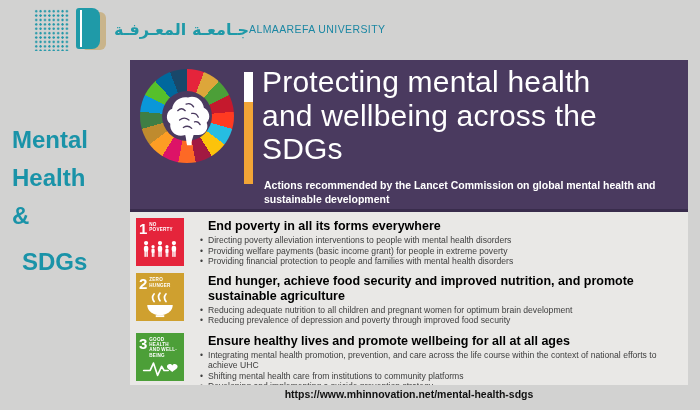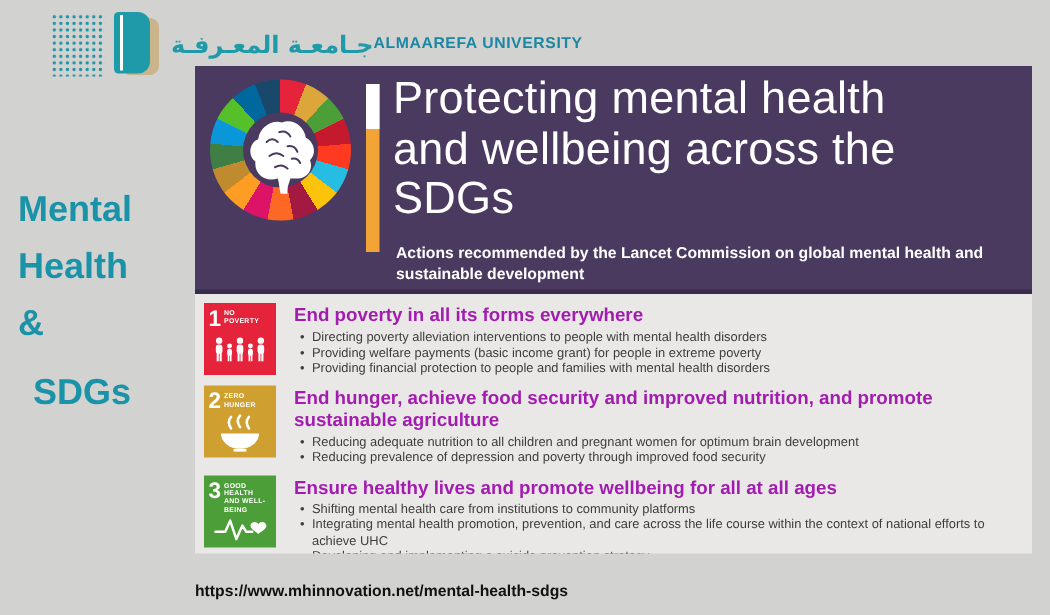--- a/index.html
+++ b/index.html
@@ -27,33 +27,33 @@
   }
   .logo-book .front:after{
     content:"";position:absolute;left:4px;top:2px;bottom:2px;width:2px;background:#ffffff;
   }
   .logo-text{display:flex;flex-direction:row;line-height:1.05;}
   .logo-ar{
     font-family:"DejaVu Sans", sans-serif;
     color:#1f9aa8;font-weight:bold;font-size:16px;direction:rtl;
   }
   .logo-en{
-    color:#1b87a3;font-weight:bold;font-size:10.5px;letter-spacing:.4px;margin-top:2px;
+    color:#1b87a3;font-weight:normal;font-size:10.5px;letter-spacing:.4px;margin-top:2px;
   }
 
   
   .side-title{
     position:absolute;left:12px;top:128px;
     color:#1a93a8;font-weight:bold;font-size:24px;line-height:1.0;
     display:flex;flex-direction:column;gap:14px;
   }
   .side-title .l4{padding-left:10px;margin-top:8px;}
 
   
-  .panel{position:absolute;left:130px;top:44px;width:558px;height:325px;}
+  .panel{position:absolute;left:130px;top:60px;width:558px;height:325px;}
   .panel-header{
     position:relative;width:558px;height:152px;background:#4a3a5f;
     border-bottom:3px solid #392c4c;box-sizing:border-box;
   }
   
   .wheel{
     position:absolute;left:10px;top:9px;width:94px;height:94px;border-radius:50%;
     background:conic-gradient(
       #e5243b 0deg 21.2deg, #dda63a 21.2deg 42.4deg, #4c9f38 42.4deg 63.5deg,
       #c5192d 63.5deg 84.7deg, #ff3a21 84.7deg 105.9deg, #26bde2 105.9deg 127.1deg,
@@ -93,34 +93,34 @@
   .badge-top{display:flex;gap:2px;align-items:flex-start;}
   .badge-num{font-size:15px;font-weight:bold;line-height:1;}
   .badge-label{font-size:4.6px;font-weight:bold;line-height:1.15;white-space:pre-line;letter-spacing:.2px;margin-top:1px;}
   .badge-art{flex:1;display:flex;align-items:center;justify-content:center;}
   .bg-sdg1{background:#e5243b;}
   .bg-sdg2{background:#cfa02f;}
   .bg-sdg3{background:#4c9f38;}
 
   .sdg-text{flex:1;min-width:0;}
   .sdg-heading{
-    color:#a21caf;font-weight:bold;font-size:12.5px;line-height:1.15;margin:1px 0 2px 4px;
+    color:#000000;font-weight:bold;font-size:12.5px;line-height:1.15;margin:1px 0 2px 16px;
   }
   .sdg-bullets{list-style:none;margin:0;padding:0 0 0 8px;}
   .sdg-bullets li{
     position:relative;padding-left:8px;
     color:#3d3d3d;font-size:8.6px;line-height:1.2;
   }
   .sdg-bullets li:before{
     content:"\2022";position:absolute;left:0;top:0;color:#3d3d3d;
   }
 
   
   .footer-url{
-    position:absolute;left:130px;top:388px;width:558px;
+    position:absolute;left:130px;top:388px;width:558px;text-align:center;
     color:#111111;font-weight:bold;font-size:10.5px;text-decoration:none;
   }
 </style>
 </head>
 <body>
 
 <div class="logo">
   <div class="logo-dots"></div>
   <div class="logo-book">
     <div class="back"></div>
@@ -234,22 +234,22 @@
         <div class="badge-art">
           <svg width="36" height="20" viewBox="0 0 44 24">
             <polyline points="2,15 10,15 14,6 19,21 24,10 27,15 32,15" stroke="#ffffff" stroke-width="2" fill="none" stroke-linecap="round" stroke-linejoin="round"></polyline>
             <path d="M37 9 c1.6-3.2 6.5-2 6.5 1.2 c0 2.6-3.8 4.4-6.5 6.6 c-2.7-2.2-6.5-4-6.5-6.6 c0-3.2 4.9-4.4 6.5-1.2 z" fill="#ffffff"></path>
           </svg>
         </div>
       </div>
       <div class="sdg-text">
         <div class="sdg-heading">Ensure healthy lives and promote wellbeing for all at all ages</div>
         <ul class="sdg-bullets">
+          <li>Integrating mental health promotion, prevention, and care across the life course within the context of national efforts to achieve UHC</li>
           <li>Shifting mental health care from institutions to community platforms</li>
-          <li>Integrating mental health promotion, prevention, and care across the life course within the context of national efforts to achieve UHC</li>
           <li>Developing and implementing a suicide prevention strategy</li>
 
         </ul>
       </div>
     </div>
 
   </div>
 </div>
 
 <a class="footer-url" href="#">https://www.mhinnovation.net/mental-health-sdgs</a>

